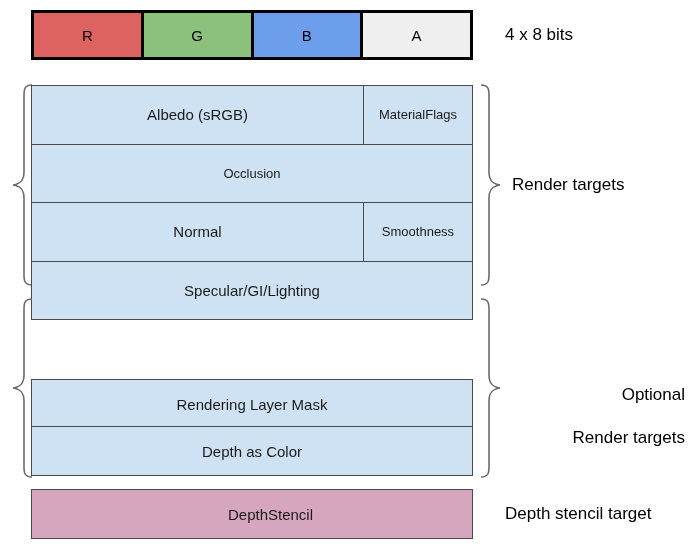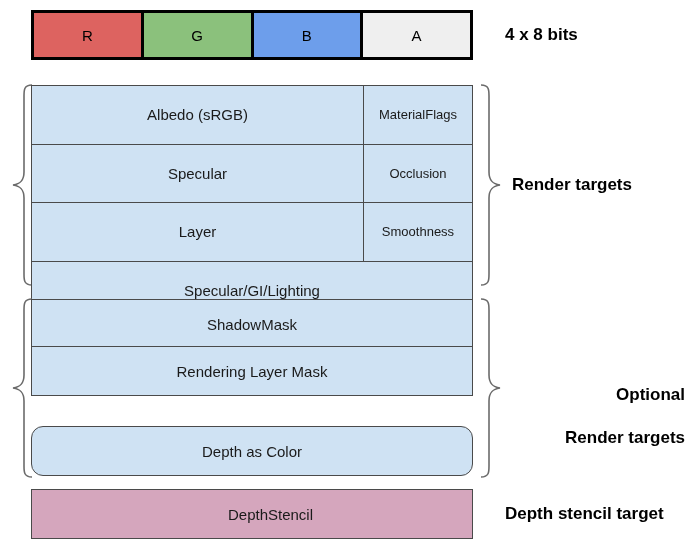--- a/index.html
+++ b/index.html
@@ -43,21 +43,20 @@
     box-sizing: border-box;
   }
   .rgba-cell:last-child { border-right: none; }
 
   .label-right {
     position: absolute;
     font-size: 17px;
     color: #000000;
     line-height: 1.28;
     white-space: pre-line;
-    font-weight: bold;
   }
   #bits-label { left: 505px; top: 24px; }
   #render-targets-label { left: 512px; top: 174px; }
   #optional-label { left: 505px; top: 362px; width: 180px; text-align: right; }
   #depth-label { left: 505px; top: 503px; }
 
   
   .blue-box {
     background: #cfe2f3;
     border: 1px solid #4a4a4a;
@@ -96,22 +95,22 @@
 
   
   .opt-box {
     position: absolute;
     left: 31px;
     width: 442px;
     height: 50px;
     font-size: 15px;
   }
   #opt-box-0 { top: 299px; }
-  #opt-box-1 { top: 346px; }
-  #opt-box-2 { top: 426px; border-radius: 12px; }
+  #opt-box-1 { top: 379px; }
+  #opt-box-2 { top: 426px; }
 
   
   .depth-box {
     position: absolute;
     left: 31px;
     top: 489px;
     width: 442px;
     height: 50px;
     background: #d5a6bd;
     border: 1px solid #4a4a4a;
@@ -167,30 +166,27 @@
   <div class="rt-table">
     <div class="rt-row">
       <div class="blue-box rt-main">
         <span>Albedo (sRGB)</span>
       </div>
       <div class="blue-box rt-side">
         <span>MaterialFlags</span>
       </div>
     </div>
     <div class="rt-row">
-      <div class="blue-box rt-main">
-        <span>Specular</span>
-      </div>
       <div class="blue-box rt-side">
         <span>Occlusion</span>
       </div>
     </div>
     <div class="rt-row">
       <div class="blue-box rt-main">
-        <span>Layer</span>
+        <span>Normal</span>
       </div>
       <div class="blue-box rt-side">
         <span>Smoothness</span>
       </div>
     </div>
     <div class="rt-row">
       <div class="blue-box rt-full">
         <span>Specular/GI/Lighting</span>
       </div>
     </div>
@@ -198,23 +194,20 @@
 
   <div class="label-right" id="render-targets-label">Render targets</div>
 
   <svg class="brace" style="left:8px; top:298px;" width="26" height="180" viewBox="0 0 26 180">
     <path d="M24 1 C16 1 16 6 16 12 L16 77 C16 86 12 89 5 90 C12 91 16 94 16 103 L16 168 C16 174 16 179 24 179"></path>
   </svg>
   <svg class="brace" style="left:479px; top:298px;" width="26" height="180" viewBox="0 0 26 180">
     <path d="M2 1 C10 1 10 6 10 12 L10 77 C10 86 14 89 21 90 C14 91 10 94 10 103 L10 168 C10 174 10 179 2 179"></path>
   </svg>
 
-  <div class="blue-box opt-box" id="opt-box-0">
-    <span>ShadowMask</span>
-  </div>
   <div class="blue-box opt-box" id="opt-box-1">
     <span>Rendering Layer Mask</span>
   </div>
   <div class="blue-box opt-box" id="opt-box-2">
     <span>Depth as Color</span>
   </div>
 
   <div class="label-right" id="optional-label">
     <div>Optional</div>
     <div>Render targets</div>

